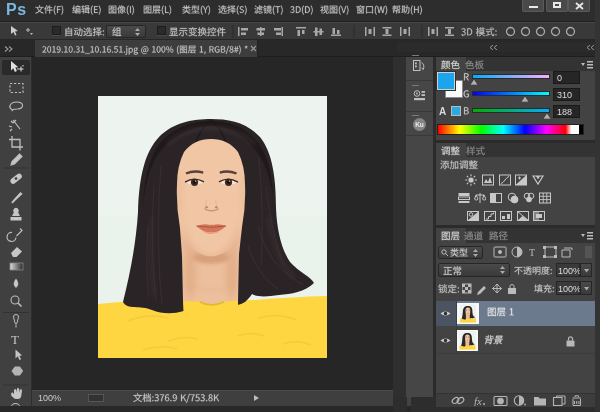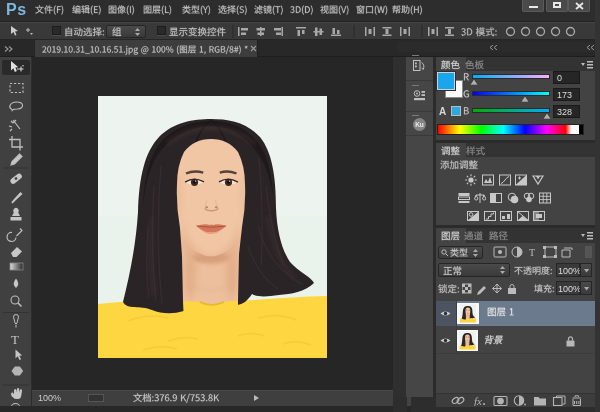--- a/index.html
+++ b/index.html
@@ -357,32 +357,32 @@
 <div class="abs" style="left:463px;top:89px">
     <svg width="8" height="12" viewBox="0 -8.36 8 12" style="overflow:visible">
       <path transform="translate(0,0)" d="M3.7 0.1C4.6 0.1 5.4 -0.2 5.8 -0.7V-3.6H3.6V-2.9H5V-1.1C4.8 -0.8 4.3 -0.6 3.8 -0.6C2.3 -0.6 1.5 -1.7 1.5 -3.5C1.5 -5.2 2.4 -6.3 3.8 -6.3C4.5 -6.3 4.9 -6 5.3 -5.7L5.7 -6.2C5.3 -6.6 4.7 -7.1 3.7 -7.1C1.9 -7.1 0.6 -5.7 0.6 -3.5C0.6 -1.2 1.9 0.1 3.7 0.1Z" fill="#cccccc" stroke="#cccccc" stroke-width="0.22"></path>
     </svg>
   </div>
 <div class="abs" style="left:472px;top:91px;width:78px;height:5px;background:linear-gradient(90deg,rgb(0,0,254),rgb(0,255,254));border:1px solid #2a2a2a"></div>
 <svg class="abs" style="left:521px;top:96px" width="8" height="6">
     <path d="M4 0 L8 6 L0 6 Z" fill="#b0b0b0" stroke="#222" stroke-width="0.5"></path>
   </svg>
 <div class="abs" style="left:553px;top:88px;width:27px;height:13px;background:#262626;border:1px solid #1a1a1a"></div>
-<div class="abs" style="left:557px;top:90px;font-size:9px;color:#ddd">173</div>
+<div class="abs" style="left:557px;top:90px;font-size:9px;color:#ddd">310</div>
 <div class="abs" style="left:463px;top:106px">
     <svg width="7" height="12" viewBox="0 -8.36 7 12" style="overflow:visible">
       <path transform="translate(0,0)" d="M1 0H3.2C4.7 0 5.8 -0.7 5.8 -2C5.8 -3 5.2 -3.5 4.4 -3.7V-3.8C5.1 -4 5.4 -4.6 5.4 -5.3C5.4 -6.5 4.4 -7 3 -7H1ZM1.8 -4V-6.3H2.9C4 -6.3 4.6 -6 4.6 -5.1C4.6 -4.4 4.1 -4 2.9 -4ZM1.8 -0.7V-3.3H3C4.3 -3.3 4.9 -2.9 4.9 -2.1C4.9 -1.1 4.2 -0.7 3 -0.7Z" fill="#cccccc" stroke="#cccccc" stroke-width="0.22"></path>
     </svg>
   </div>
 <div class="abs" style="left:472px;top:108px;width:78px;height:5px;background:linear-gradient(90deg,rgb(0,173,0),rgb(0,173,255));border:1px solid #2a2a2a"></div>
 <svg class="abs" style="left:543px;top:113px" width="8" height="6">
     <path d="M4 0 L8 6 L0 6 Z" fill="#b0b0b0" stroke="#222" stroke-width="0.5"></path>
   </svg>
 <div class="abs" style="left:553px;top:105px;width:27px;height:13px;background:#262626;border:1px solid #1a1a1a"></div>
-<div class="abs" style="left:557px;top:107px;font-size:9px;color:#ddd">328</div>
+<div class="abs" style="left:557px;top:107px;font-size:9px;color:#ddd">188</div>
 <div class="abs" style="left:439px;top:106px;color:#d8d8d8;font-weight:bold;font-size:10px;font-family:'Liberation Sans'">A</div>
 <div class="abs" style="left:451px;top:106px;width:10px;height:10px;background:#29abe2;border:1px solid #bbb"></div>
 <div class="abs" style="left:437px;top:124px;width:147px;height:11px;background:linear-gradient(90deg,#f00 0%,#ff0 15%,#0f0 30%,#0ff 45%,#00f 60%,#f0f 75%,#f00 88%,#fff 92%,#fff 97%,#000 97%);border:1px solid #222"></div>
 <div class="abs" style="left:437px;top:124px;width:147px;height:11px;border:1px solid #222"></div>
 <div class="abs" style="left:436px;top:140px;width:159px;height:3px;background:#2b2b2b"></div>
 <div class="abs" style="left:436px;top:143px;width:159px;height:14px;background:#333333"></div>
 <div class="abs" style="left:436px;top:143px;width:30px;height:14px;background:#434343"></div>
 <div class="abs" style="left:441px;top:146px">
     <svg width="20" height="12" viewBox="0 -8.36 20 12" style="overflow:visible">
       <path transform="translate(0,0)" d="M1 -7.3C1.5 -6.9 2.1 -6.3 2.4 -5.8L2.9 -6.3C2.6 -6.7 2 -7.4 1.5 -7.8ZM0.4 -5V-4.3H1.7V-1C1.7 -0.5 1.4 -0.1 1.2 0C1.3 0.1 1.6 0.4 1.7 0.5C1.8 0.3 2 0.1 3.3 -0.9C3.1 -0.4 3 0 2.7 0.4C2.8 0.4 3.1 0.6 3.2 0.8C4.1 -0.5 4.3 -2.5 4.3 -4V-6.9H8.1V-0.1C8.1 0 8.1 0.1 7.9 0.1C7.8 0.1 7.4 0.1 6.9 0.1C7 0.3 7.1 0.6 7.1 0.7C7.8 0.7 8.2 0.7 8.4 0.6C8.7 0.5 8.8 0.3 8.8 -0.1V-7.6H3.6V-4C3.6 -3.1 3.6 -2.1 3.3 -1.1C3.3 -1.2 3.2 -1.4 3.1 -1.6L2.4 -1V-5ZM5.9 -6.6V-5.8H4.9V-5.3H5.9V-4.3H4.7V-3.8H7.8V-4.3H6.5V-5.3H7.5V-5.8H6.5V-6.6ZM4.9 -3V-0.3H5.4V-0.8H7.4V-3ZM5.4 -2.5H6.9V-1.3H5.4Z M11.5 -1.7V-0.1H9.9V0.5H18.6V-0.1H14.6V-0.9H17.3V-1.4H14.6V-2.2H18V-2.8H10.6V-2.2H13.9V-0.1H12.2V-1.7ZM10.3 -6.4V-4.7H11.7C11.3 -4.2 10.5 -3.7 9.9 -3.4C10 -3.3 10.2 -3.1 10.3 -3C10.8 -3.2 11.5 -3.7 11.9 -4.2V-3H12.6V-4.3C13 -4 13.5 -3.7 13.8 -3.4L14.1 -3.9C13.9 -4.1 13.3 -4.5 12.8 -4.7L12.6 -4.3V-4.7H14.1V-6.4H12.6V-6.8H14.4V-7.4H12.6V-8H11.9V-7.4H10V-6.8H11.9V-6.4ZM10.9 -5.9H11.9V-5.2H10.9ZM12.6 -5.9H13.5V-5.2H12.6ZM15.6 -6.3H17.2C17.1 -5.8 16.8 -5.3 16.5 -4.9C16.1 -5.3 15.8 -5.8 15.6 -6.3ZM15.6 -8C15.3 -7 14.8 -6.1 14.2 -5.6C14.3 -5.4 14.6 -5.2 14.7 -5.1C14.9 -5.3 15.1 -5.5 15.2 -5.7C15.4 -5.3 15.7 -4.9 16.1 -4.5C15.6 -4 14.9 -3.7 14.2 -3.5C14.3 -3.3 14.6 -3.1 14.6 -2.9C15.4 -3.2 16 -3.6 16.5 -4C17 -3.6 17.5 -3.2 18.2 -2.9C18.3 -3.1 18.5 -3.4 18.6 -3.5C18 -3.7 17.4 -4 16.9 -4.4C17.4 -4.9 17.7 -5.6 17.9 -6.3H18.5V-6.9H15.9C16 -7.2 16.1 -7.5 16.2 -7.8Z" fill="#d8d8d8" stroke="#d8d8d8" stroke-width="0.22"></path>

